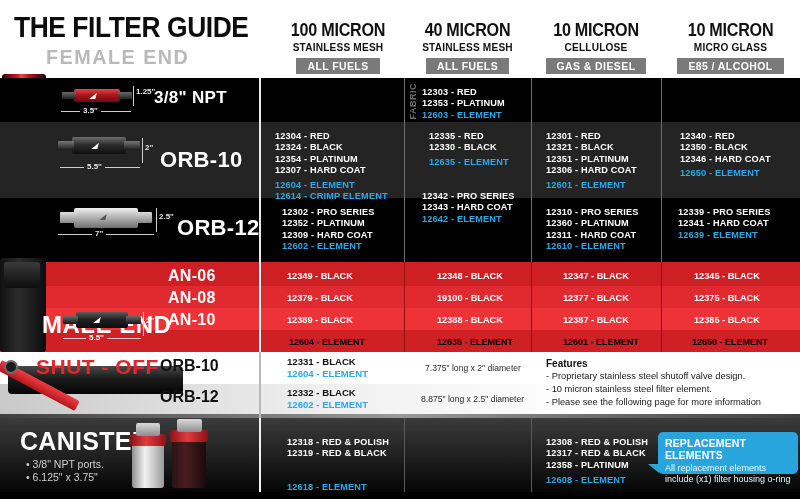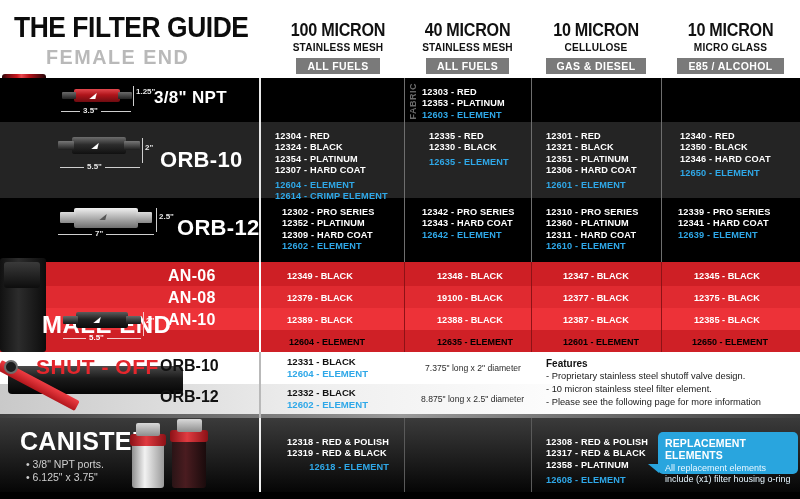--- a/index.html
+++ b/index.html
@@ -234,21 +234,21 @@
     <div class="dimline" style="left:156px;top:130px;width:1px;height:24px;"></div>
     <div class="dimtxt" style="left:159px;top:134px;">2.5"</div>
     <div class="rowlabel" style="left:177px;top:137px;font-size:22px;">ORB-12</div>
 
     <div class="cell" style="left:282px;top:124px;">
       <div class="ln">12302 - PRO SERIES</div>
       <div class="ln">12352 - PLATINUM</div>
       <div class="ln">12309 - HARD COAT</div>
       <div class="ln el">12602 - ELEMENT</div>
     </div>
-    <div class="cell" style="left:422px;top:124px;">
+    <div class="cell" style="left:422px;top:108px;">
       <div class="ln">12342 - PRO SERIES</div>
       <div class="ln">12343 - HARD COAT</div>
       <div class="ln el">12642 - ELEMENT</div>
     </div>
     <div class="cell" style="left:546px;top:124px;">
       <div class="ln">12310 - PRO SERIES</div>
       <div class="ln">12360 - PLATINUM</div>
       <div class="ln">12311 - HARD COAT</div>
       <div class="ln el">12610 - ELEMENT</div>
     </div>
@@ -359,21 +359,21 @@
     <div style="position:absolute;left:130px;top:16px;width:36px;height:12px;background:linear-gradient(90deg,#8c1116,#e03b41 45%,#8c1116);border-radius:3px;"></div>
     <div style="position:absolute;left:136px;top:5px;width:24px;height:13px;background:linear-gradient(180deg,#d9d9d9,#8d8d8d);border-radius:2px;"></div>
 
     <div style="position:absolute;left:172px;top:18px;width:34px;height:52px;background:linear-gradient(90deg,#2a1416,#4a1c20 40%,#1a0b0c);border-radius:3px;"></div>
     <div style="position:absolute;left:170px;top:12px;width:38px;height:12px;background:linear-gradient(90deg,#8c1116,#e03b41 45%,#8c1116);border-radius:3px;"></div>
     <div style="position:absolute;left:177px;top:1px;width:25px;height:13px;background:linear-gradient(180deg,#d9d9d9,#8d8d8d);border-radius:2px;"></div>
 
     <div class="cell" style="left:287px;top:14px;">
       <div class="ln">12318 - RED &amp; POLISH</div>
       <div class="ln">12319 - RED &amp; BLACK</div>
-      <div class="ln el" style="margin-top:2px;text-align:right;">12618 - ELEMENT</div>
+      <div class="ln el" style="margin-top:22px;">12618 - ELEMENT</div>
     </div>
 
     <div class="cell" style="left:546px;top:14px;">
       <div class="ln">12308 - RED &amp; POLISH</div>
       <div class="ln">12317 - RED &amp; BLACK</div>
       <div class="ln">12358 - PLATINUM</div>
       <div class="ln el" style="margin-top:4px;">12608 - ELEMENT</div>
     </div>
 
     <div class="bluetail" style="left:648px;top:46px;"></div>

